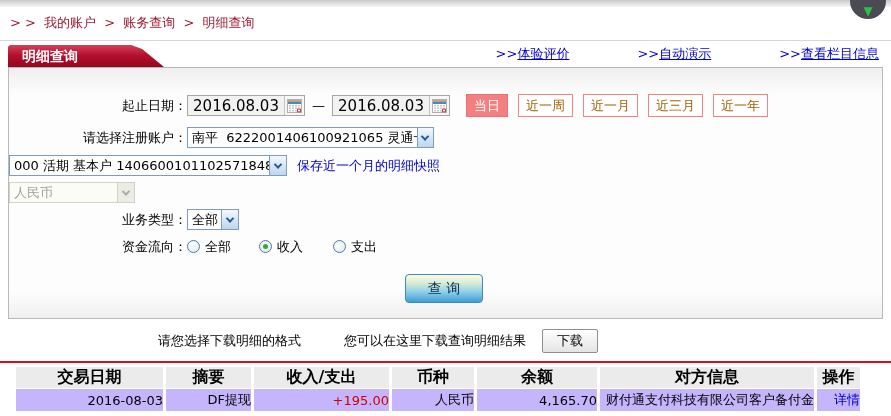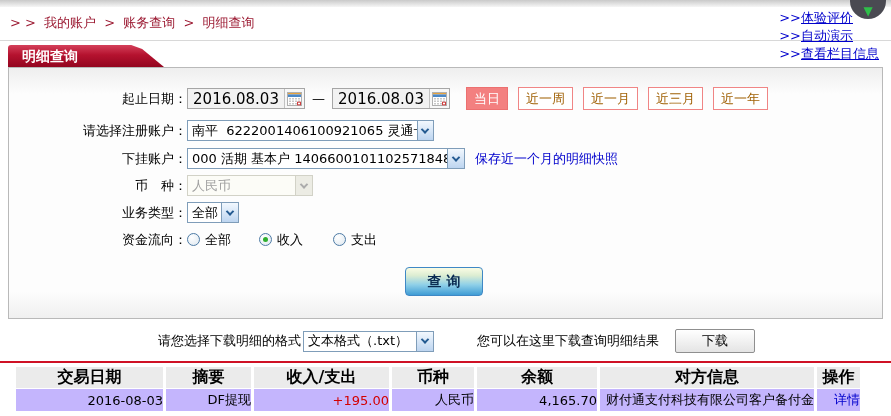--- a/index.html
+++ b/index.html
@@ -28,30 +28,30 @@
 
   .tabrow { display:flex; align-items:flex-end; justify-content:space-between; height:26px; }
   .tab {
     margin-left:8px; height:22px; width:156px;
     background:linear-gradient(180deg,#d4405a 0%, #b5122f 45%, #93051f 100%);
     clip-path:polygon(0 0, 79% 0, 86% 18%, 100% 100%, 0 100%);
     border-radius:3px 0 0 0;
     color:#fff; font-weight:bold; font-size:14px;
     line-height:22px; padding-left:14px;
   }
-  .hlinks { display:flex; column-gap:68px; padding:0 12px 4px 0;flex-direction:column; }
+  .hlinks { display:flex; column-gap:68px; padding:0 12px 4px 0; }
   .hlink { color:#0000cc; cursor:pointer; white-space:nowrap; }
   .hlink .pfx { text-decoration:none; }
   .hlink .lbl { text-decoration:underline; }
 
   .panel {
     margin:0 8px; height:252px;
     border:1px solid #b9b9b9;
     background:linear-gradient(180deg,#eeeeee 0px,#fdfdfd 26px,#fdfdfd 224px,#f0f0f0 100%);
-    padding-top:19px;
+    padding-top:26px;
   }
   .frow { display:flex; align-items:center; height:23px; margin-bottom:4px; }
   .frow.r1 { margin-bottom:9px; }
   .frow.r2 { margin-bottom:5px; }
   .flabel { width:178px; text-align:right; white-space:pre; }
 
   .datebox {
     display:flex; align-items:center; width:118px; height:21px;
     border:1px solid #a6a6a6; background:#f2f2f2;
   }
@@ -104,30 +104,30 @@
     content:""; position:absolute; left:3px; top:3px; width:5px; height:5px;
     border-radius:50%; background:#2eae2e;
   }
   .rlabel { margin:0 0 0 5px; }
   .rgap1 { margin-left:28px; } .rgap2 { margin-left:30px; }
 
   .query-row { margin-top:16px; margin-left:396px; }
   .query-btn {
     width:78px; height:29px; border:1px solid #3f88c5; border-radius:4px;
     background:linear-gradient(180deg,#fafce4 0%, #dcedd2 28%, #8fd0e8 62%, #3f9cd5 100%);
-    font-size:14px; font-weight:bold; color:#0a2b52; cursor:pointer;
+    font-size:14px; font-weight:normal; color:#0a2b52; cursor:pointer;
     font-family:"DejaVu Sans", sans-serif;
   }
 
   .dlrow { display:flex; align-items:center; margin:9px 0 4px 158px; height:26px; }
   .dlrow .fmt-label { white-space:nowrap; }
   .dlrow .xpsel { margin-left:2px; }
   .dlrow .hint { margin-left:43px; white-space:nowrap; }
   .dl-btn {
-    margin-left:16px; width:80px; height:24px;
+    margin-left:16px; width:56px; height:24px;
     border:1px solid #8f8f8f; border-radius:2px;
     background:linear-gradient(180deg,#ffffff,#e4e4e4);
     font-size:13px; color:#000; cursor:pointer;
     font-family:"DejaVu Sans", sans-serif;
   }
 
   .tbl-topline { margin-top:7px; border-top:2px solid #cf1125; }
   table.results { margin:3px 30px 0 13px; border-collapse:separate; border-spacing:3px 1px; table-layout:fixed; width:848px; }
   table.results th { background:#ebebeb; font-weight:bold; height:21px; font-size:16px; text-align:center; }
   table.results td { background:#c4b5fd; height:22px; font-size:13px; text-align:right; }
@@ -231,32 +231,30 @@
     <div class="flabel">请选择注册账户：</div>
     <div class="xpsel w-acc">
       <span class="txt">南平  6222001406100921065 灵通卡</span>
       <span class="arrowbox">
           <span class="chev"></span>
         </span>
     </div>
   </div>
 
   <div class="frow">
-    <div class="flabel">下挂账户：</div>
     <div class="xpsel w-sub">
       <span class="txt">000 活期 基本户 1406600101102571848</span>
       <span class="arrowbox">
           <span class="chev"></span>
         </span>
     </div>
     <span class="snaplink">保存近一个月的明细快照</span>
   </div>
 
   <div class="frow">
-    <div class="flabel">币　种：</div>
     <div class="xpsel w-cur disabled">
       <span class="txt">人民币</span>
       <span class="arrowbox">
           <span class="chev"></span>
         </span>
     </div>
   </div>
 
   <div class="frow">
     <div class="flabel">业务类型：</div>
@@ -278,26 +276,20 @@
     <span class="rlabel">支出</span>
   </div>
 
   <div class="query-row">
     <button class="query-btn">查 询</button>
   </div>
 </div>
 
 <div class="dlrow">
   <span class="fmt-label">请您选择下载明细的格式</span>
-  <div class="xpsel w-fmt">
-    <span class="txt">文本格式（.txt）</span>
-    <span class="arrowbox">
-        <span class="chev"></span>
-      </span>
-  </div>
   <span class="hint">您可以在这里下载查询明细结果</span>
   <button class="dl-btn">下载</button>
 </div>
 
 <div class="tbl-topline"></div>
 
 <table class="results">
   <colgroup>
     <col style="width:147px">
       <col style="width:85px">

